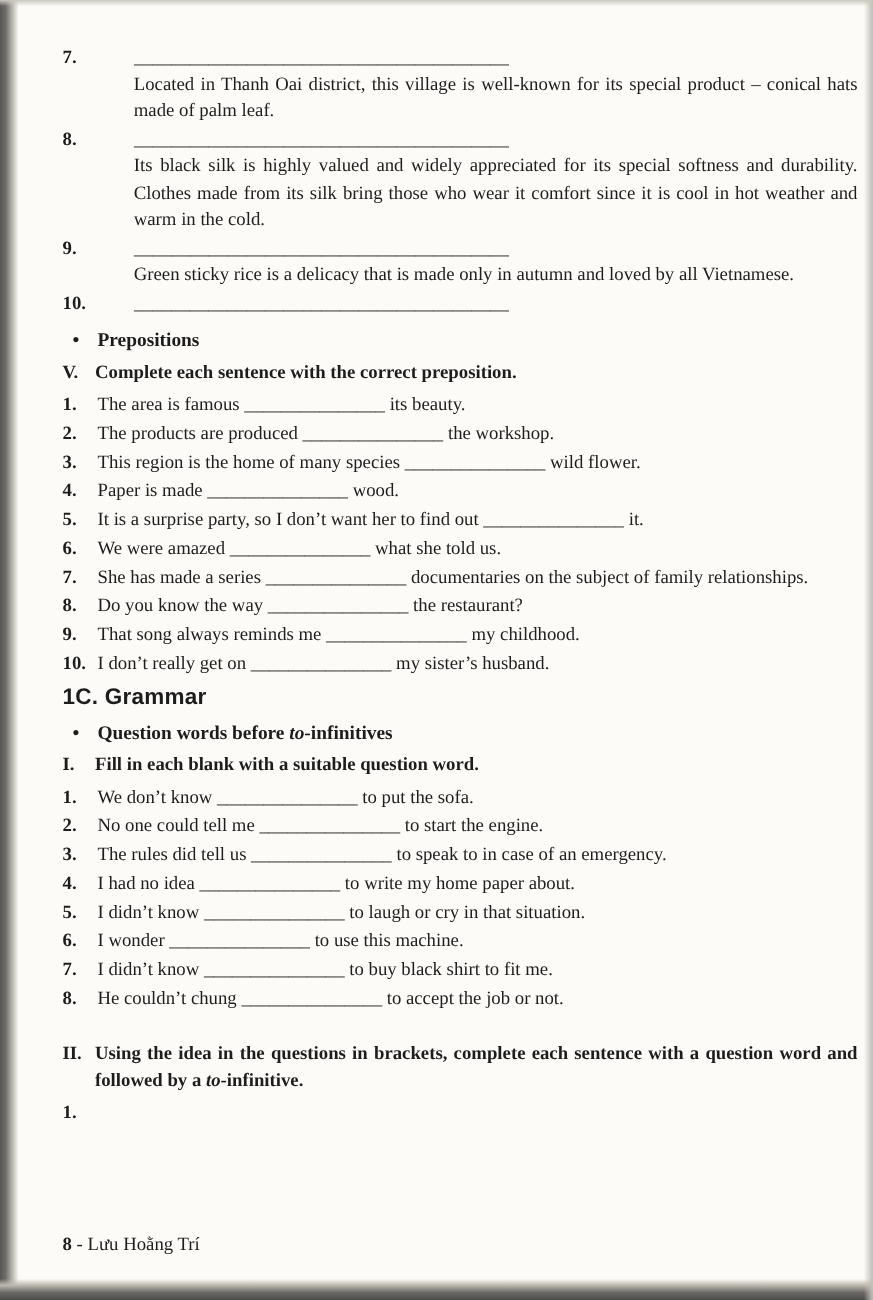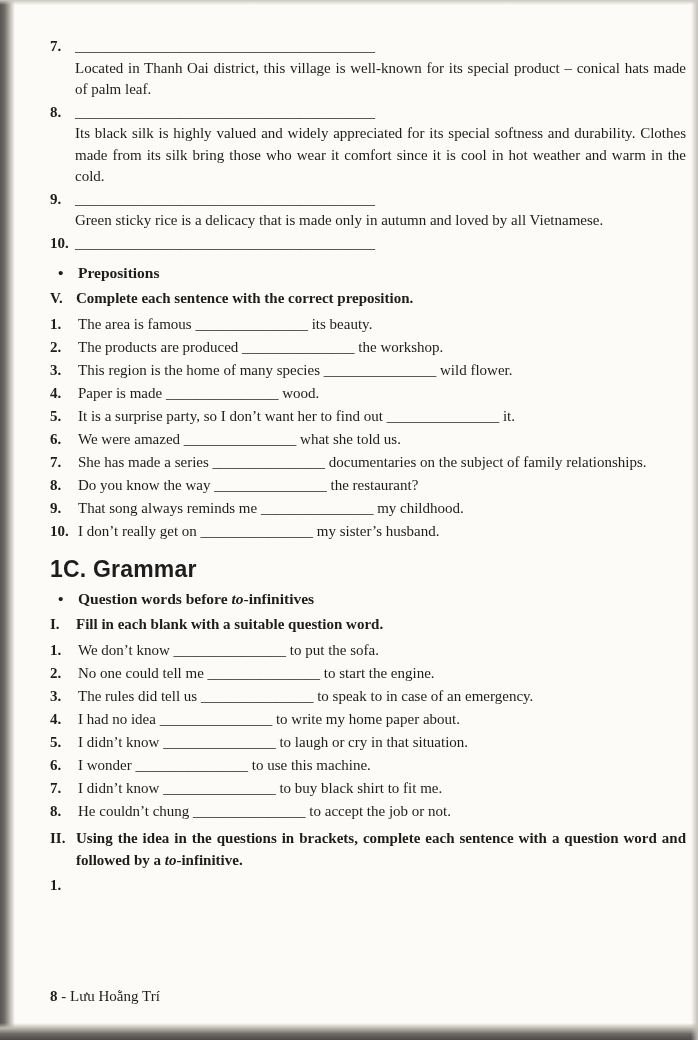--- a/index.html
+++ b/index.html
@@ -19,21 +19,21 @@
     position: absolute;
     left: 50px;
     top: 36px;
     width: 636px;
     font-size: 15px;
     line-height: 21.5px;
   }
   
   .vitem { display: flex; margin-bottom: 1px; }
   .vitem .num { width: 25px; flex: none; font-weight: 700; }
-  .vbody { flex: 1; min-width: 0; }
+  .vbody { flex: 1; min-width: 0; margin-left: 32px; }
   .blank-line { white-space: nowrap; overflow: hidden; }
   .desc { text-align: justify; }
   .it { font-style: italic; }
   
   .bullet-heading { display: flex; font-weight: 700; font-size: 15.5px; }
   .bullet-heading .bullet { width: 28px; padding-left: 8px; flex: none; }
   .bullet-heading .bh-text { flex: 1; }
   .mt-prep { margin-top: 8px; }
   .mt-topic { margin-top: 7px; }
   
@@ -41,25 +41,25 @@
   .instruction .rn { width: 26px; flex: none; }
   .instruction .ins-text { flex: 1; text-align: justify; }
   
   .items { margin-top: 5px; }
   .item { display: flex; line-height: 21px; margin-bottom: 2px; }
   .item .num { width: 28px; flex: none; font-weight: 700; }
   .item .txt { flex: 1; text-align: justify; }
   
   .gram-head {
     font-family: "Liberation Sans", sans-serif;
-    font-size: 23px;
+    font-size: 18px;
     line-height: 23px;
     font-weight: 700;
     letter-spacing: .2px;
-    margin-top: 16px;
+    margin-top: 4px;
   }
   
   .g2item { display: flex; margin-top: 4px; }
   .g2item .num { width: 28px; flex: none; font-weight: 700; }
   .g2body { flex: 1; }
   
   .footer { position: absolute; left: 50px; top: 988px; font-size: 15px; }
   .footer .pg { font-weight: 700; }
   
   .edge { position: absolute; pointer-events: none; }
@@ -207,21 +207,21 @@
         <div class="item">
             <span class="num">7.</span>
             <span class="txt">I didn’t know _______________ to buy black shirt to fit me.</span>
           </div>
         <div class="item">
             <span class="num">8.</span>
             <span class="txt">He couldn’t chung _______________ to accept the job or not.</span>
           </div>
       </div>
 
-      <div class="instruction" style="margin-top:6px">
+      <div class="instruction" style="margin-top:23px">
         <span class="rn">II.</span>
         <span class="ins-text"><span>Using the idea in the questions in brackets, complete each sentence with a question word and followed by a </span><span class="it">to</span><span>-infinitive.</span></span>
       </div>
 
       <div class="g2item">
         <span class="num">1.</span>
         <div class="g2body">
         </div>
       </div>
     </section>

